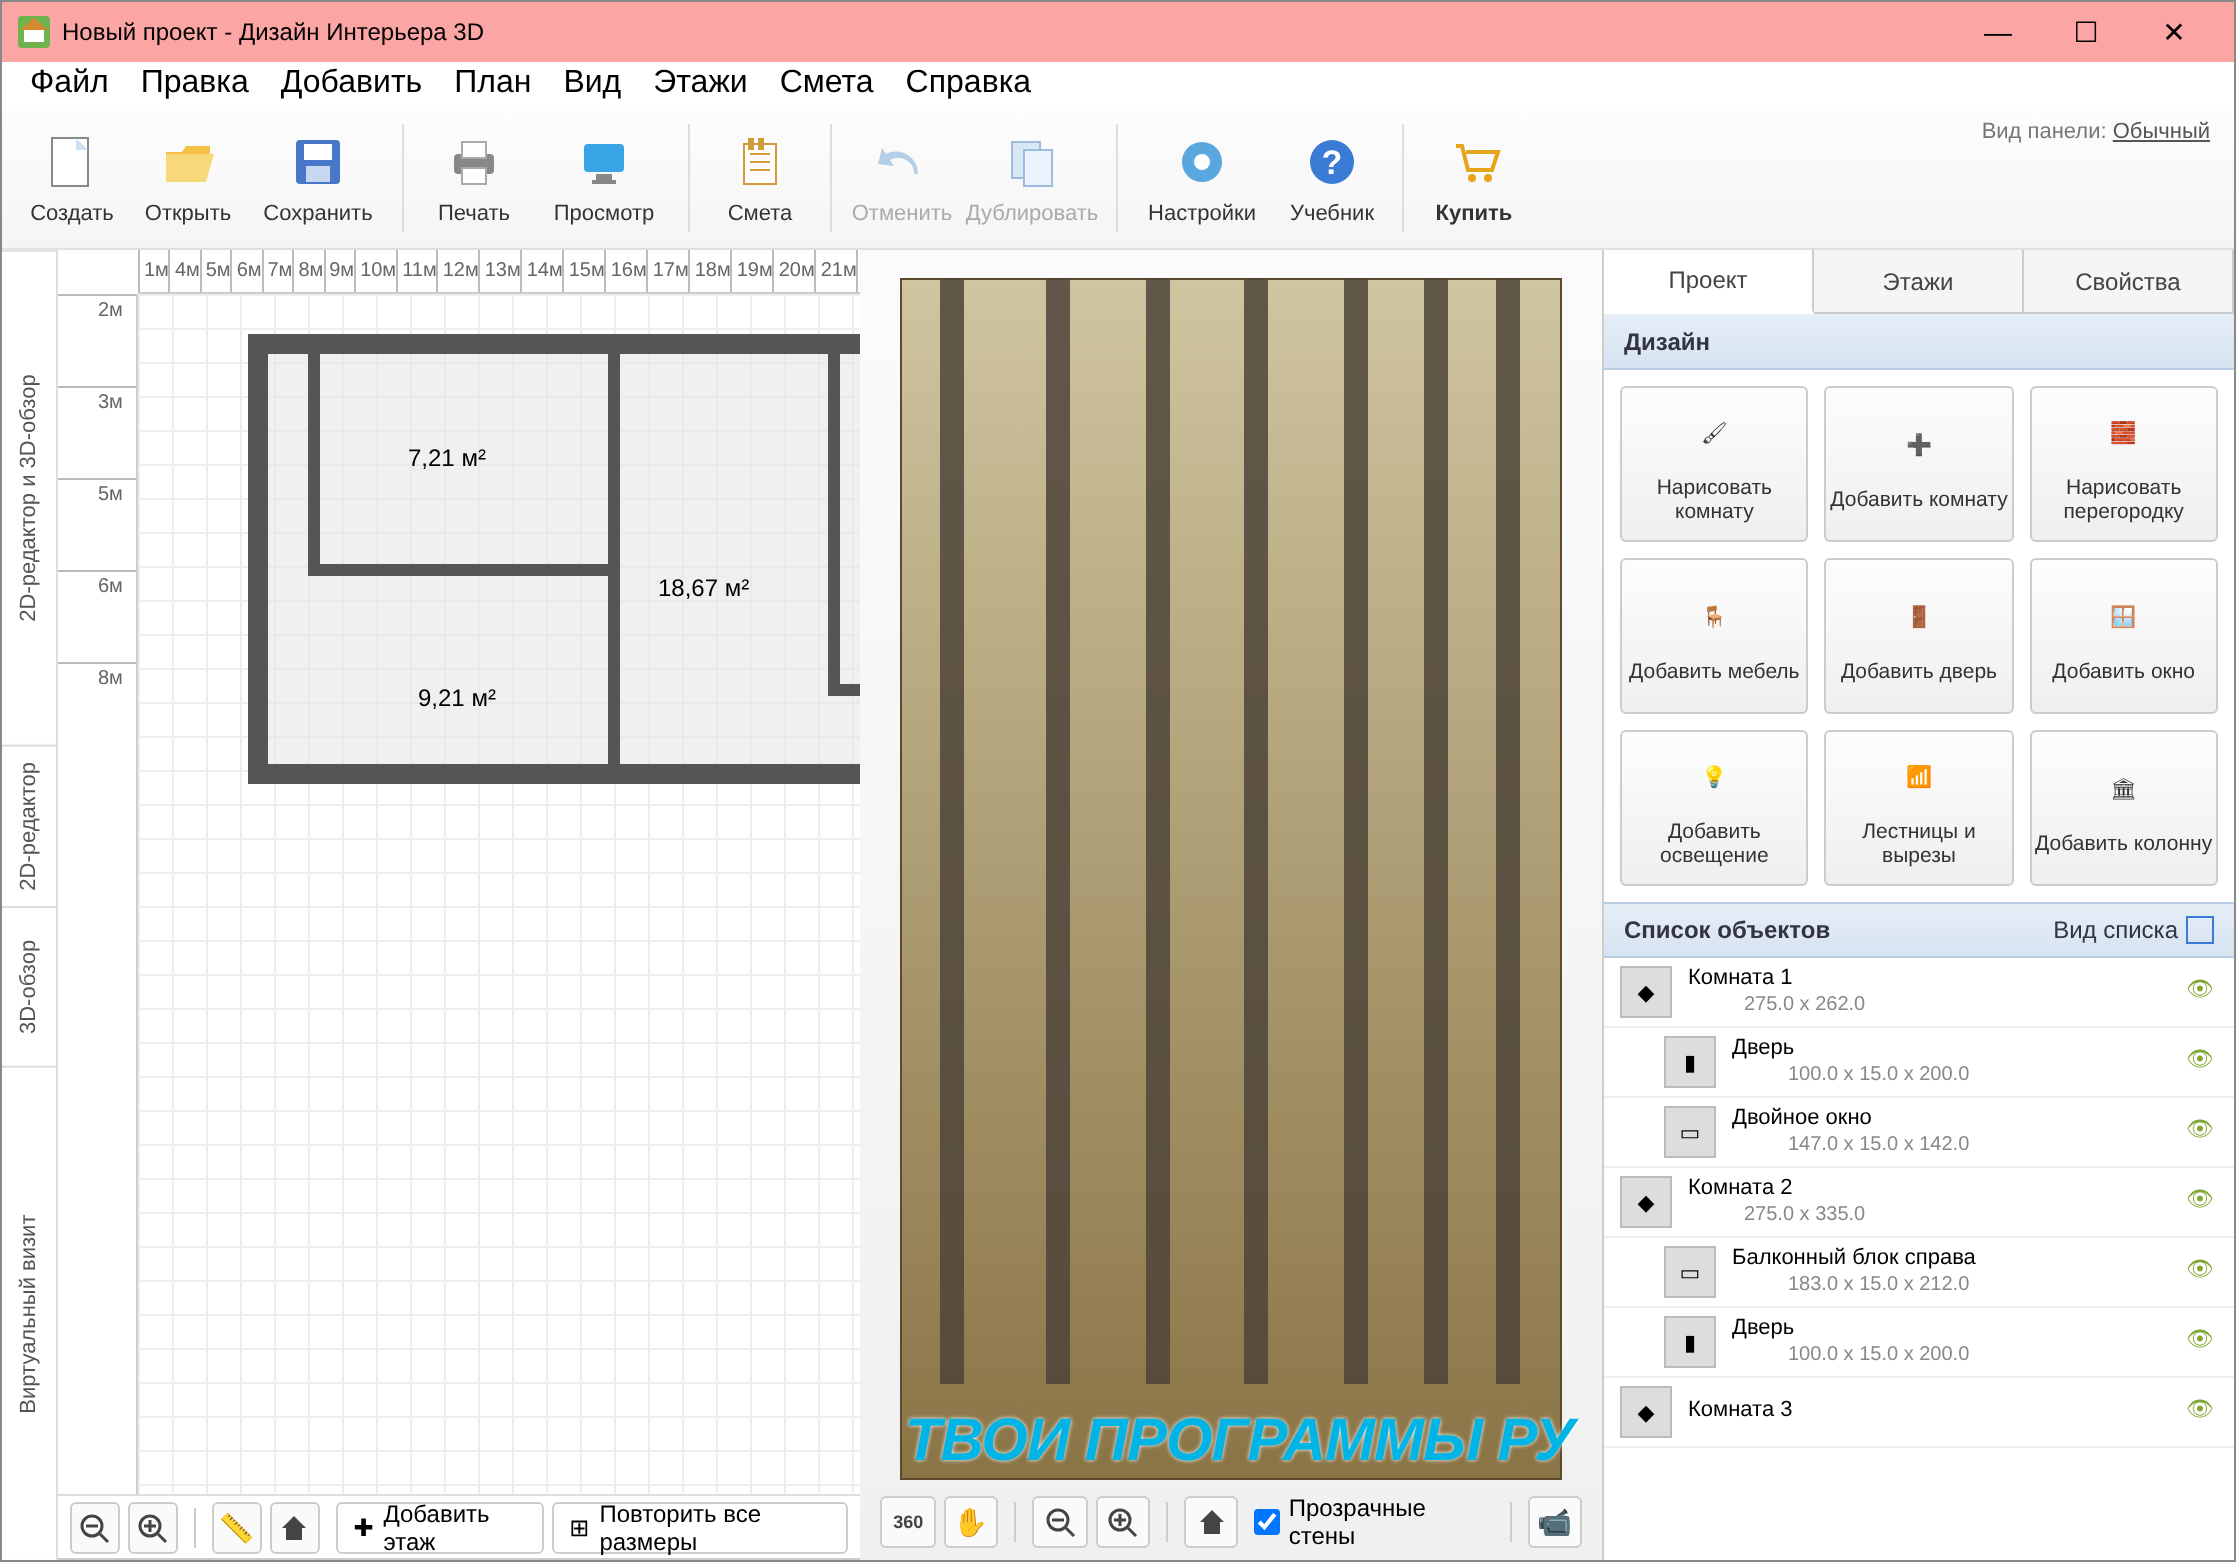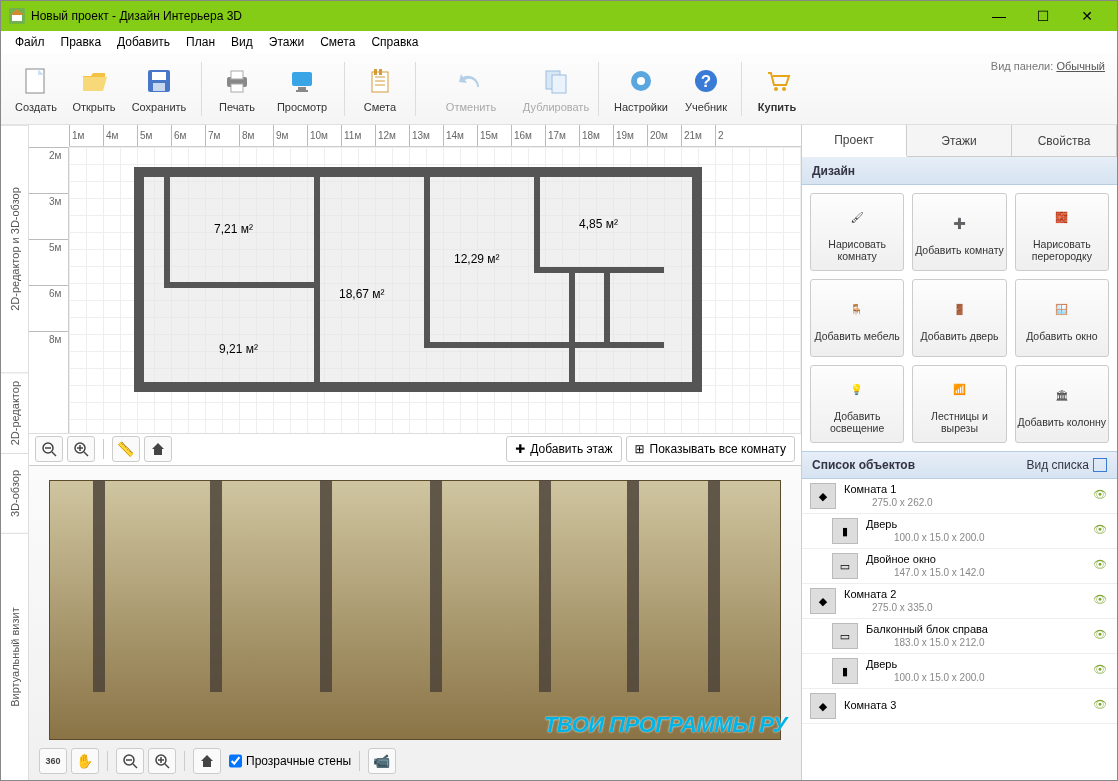--- a/index.html
+++ b/index.html
@@ -1,46 +1,46 @@
 <!DOCTYPE html>
 <html><head>
 <meta charset="utf-8">
 <style>
 * { box-sizing: border-box; margin: 0; padding: 0; font-family: 'Segoe UI', Tahoma, sans-serif; -webkit-user-select: none; user-select: none; }
 body { width: 1118px; height: 781px; background: #fff; overflow: hidden; border: 1px solid #888; position: relative; }
-.titlebar { height: 30px; display: flex; align-items: center; padding: 0 8px; background: #84cc16; }
+.titlebar { height: 30px; display: flex; align-items: center; padding: 0 8px; background: #fca5a5; }
 .titlebar .ico { width: 16px; height: 16px; margin-right: 6px; display:inline-block; }
 .titlebar .title { font-size: 12px; color: #000; flex:1; }
 .titlebar .winbtns { display: flex; }
 .titlebar .winbtn { width: 44px; height: 30px; display:flex; align-items:center; justify-content:center; font-size:14px; color:#000; }
-.menubar { height: 22px; display: flex; align-items: center; padding: 0 6px; font-size: 12px; background:#fff; }
+.menubar { height: 22px; display: flex; align-items: center; padding: 0 6px; font-size: 16px; background:#fff; }
 .menubar span { padding: 2px 8px; cursor:default; }
 .toolbar { height: 72px; display:flex; align-items:center; padding: 2px 6px; border-bottom: 1px solid #e0e0e0; background: linear-gradient(#fdfdfd,#f5f5f5); }
 .tbgroup { display:flex; align-items:center; height:100%; }
 .tbsep { width:1px; height:54px; background:#ddd; margin: 0 6px; }
 .tbbtn { width: 58px; height: 64px; display:flex; flex-direction:column; align-items:center; justify-content:center; font-size:11px; color:#333; cursor:pointer; border-radius:3px; }
 .tbbtn.wide { width: 72px; }
-.tbbtn.disabled { color:#aaa;margin-left:20px; }
+.tbbtn.disabled { color:#aaa; }
 .tbbtn .ico { width:32px; height:32px; margin-bottom:4px; display:flex; align-items:center; justify-content:center; }
 .panel-label { position:absolute; top:7px; right:12px; font-size:11px; color:#777; }
 .panel-label a { color:#555; text-decoration:underline; }
 .workspace { display:flex; height: calc(100% - 30px - 22px - 72px); }
 .lefttabs { width: 28px; display:flex; flex-direction:column; border-right:1px solid #ddd; background:#f7f7f7; }
 .vtab { flex:1; border-bottom:1px solid #ddd; display:flex; align-items:center; justify-content:center; font-size:11px; writing-mode: vertical-rl; transform: rotate(180deg); color:#555; background:#fff; cursor:pointer; padding: 8px 0; white-space: nowrap;}
 .vtab.short { flex: 0 0 auto; min-height: 80px; }
-.centercol { flex:1; display:flex; flex-direction:column; min-width:0; position: relative; text-decoration: underline; }
+.centercol { flex:1; display:flex; flex-direction:row; min-width:0; position: relative; text-decoration: underline; }
 .planview { flex: 0 0 52%; position:relative; border-bottom:1px solid #ccc; overflow:hidden; background:#fff; }
 .ruler-h { position:absolute; top:0; left:40px; right:0; height:22px; background:#fff; border-bottom:1px solid #ccc; display:flex; font-size:10px; color:#666; }
 .ruler-h .tick { width:34px; border-left:1px solid #bbb; padding-left:2px; line-height:22px; }
 .ruler-v { position:absolute; top:22px; left:0; width:40px; bottom:32px; background:#fff; border-right:1px solid #ccc; font-size:10px; color:#666; }
 .ruler-v .tick { height:46px; border-top:1px solid #bbb; padding:2px 0 0 20px; }
 .plan-canvas { position:absolute; top:22px; left:40px; right:0; bottom:32px;
   background-image: linear-gradient(#eee 1px, transparent 1px), linear-gradient(90deg, #eee 1px, transparent 1px);
   background-size: 17px 17px; }
-.floor { position:absolute; top:20px; left:65px; width:568px; height:225px; }
+.floor { position:absolute; top:20px; left:55px; width:568px; height:225px; }
 .wall-outer { position:absolute; inset:0; border:10px solid #555; background:rgba(230,230,230,.6); }
 .iwall { position:absolute; background:#555; }
 .room-label { position:absolute; font-size:12px; color:#000; }
 .plan-bottom-bar { position:absolute; bottom:0; left:0; right:0; height:32px; display:flex; align-items:center; padding:0 6px; background:#fff; border-top:1px solid #ddd; gap:4px; }
 .iconbtn { width:28px; height:26px; border:1px solid #ccc; border-radius:3px; background:#fafafa; display:flex; align-items:center; justify-content:center; font-size:14px; cursor:pointer; color:#444; }
 .pbsep { width:1px; height:20px; background:#ccc; margin:0 4px; }
 .plan-bottom-bar .spacer { flex:1; }
 .chipbtn { height:26px; border:1px solid #ccc; border-radius:3px; background:#fff; padding:0 8px; display:flex; align-items:center; gap:5px; font-size:12px; cursor:pointer; }
 .threed { flex:1; position:relative; background: linear-gradient(#fbfbfb,#f0f0f0); overflow:hidden; }
 .threed-canvas { position:absolute; inset:14px 20px 40px 20px; perspective: 800px; }
@@ -58,21 +58,21 @@
 .toolbtn .ico { width:30px; height:30px; margin-bottom:6px; display:flex; align-items:center; justify-content:center;}
 .objlist { flex:1; overflow:auto; }
 .objhdr { height:28px; display:flex; align-items:center; justify-content:space-between; padding:0 10px; font-size:12px; background:linear-gradient(#e6eef7,#d6e3f1); border-top:1px solid #b8cde3; border-bottom:1px solid #b8cde3; font-weight:700; color:#334; }
 .objrow { display:flex; align-items:center; padding:4px 8px; gap:8px; border-bottom:1px solid #eee; font-size:11px; }
 .objrow .thumb { width:26px; height:26px; background:#ddd; border:1px solid #bbb; flex-shrink:0; display:flex; align-items:center; justify-content:center;}
 .objrow.child { padding-left:30px; }
 .objrow .meta { display:flex; flex-direction:column; line-height:1.2; flex:1; }
 .objrow .meta .name { color:#000; }
 .objrow .meta .dim { color:#888; font-size:10px;margin-left:28px; }
 .objrow .eye { width:16px; height:16px; color:#7fa730; }
-.watermark { position:absolute; bottom:42px; right:14px; font-size:22px; color:#00b4e6; font-style:italic; font-weight:700; pointer-events:none; text-shadow:0 0 2px #fff; letter-spacing:-.5px;}
+.watermark { position:absolute; bottom:42px; right:14px; font-size:30px; color:#00b4e6; font-style:italic; font-weight:700; pointer-events:none; text-shadow:0 0 2px #fff; letter-spacing:-.5px;}
 </style>
 </head>
 <body>
 
 <div class="titlebar">
   <span class="ico">
     <svg width="16" height="16">
         <rect width="16" height="16" fill="#6fb24e" rx="2"></rect>
         <rect x="3" y="6" width="10" height="7" fill="#fff"></rect>
         <polygon points="8,1 15,7 1,7" fill="#d38b2f"></polygon>
@@ -313,21 +313,21 @@
               <polygon points="8,2 14,8 12,8 12,14 4,14 4,8 2,8" fill="#444"></polygon>
             </svg>
           </div>
         <div class="spacer"></div>
         <div class="chipbtn">
             <span>✚</span>
             <span>Добавить этаж</span>
           </div>
         <div class="chipbtn">
             <span>⊞</span>
-            <span>Показывать все комнату</span>
+            <span>Повторить все размеры</span>
           </div>
       </div>
     </div>
 
     <div class="threed">
       <div class="threed-canvas">
         <div class="box3d"></div>
         <div class="threed-strip" style="left:6%; width:12px;"></div>
         <div class="threed-strip" style="left:22%; width:12px;"></div>
         <div class="threed-strip" style="left:37%; width:12px;"></div>

